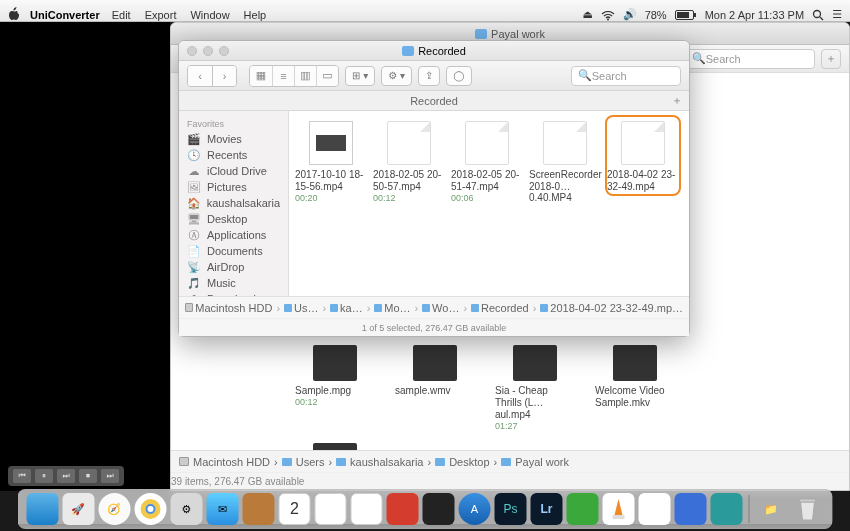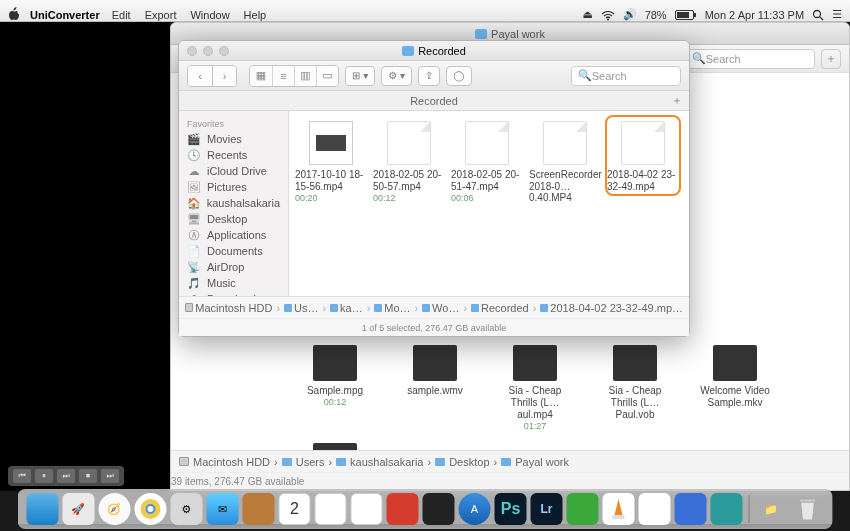--- a/index.html
+++ b/index.html
@@ -16,21 +16,21 @@
 .player-controls .btn{width:18px;height:14px;background:#6a6a6a;border-radius:2px;margin:0 2px;display:flex;align-items:center;justify-content:center;color:#ddd;font-size:8px}
 .finder-back{position:absolute;top:22px;left:170px;right:0;bottom:40px;background:#fff;border:1px solid #c9c9c9;border-radius:6px 6px 0 0}
 .finder-back .titlebar{height:22px;background:linear-gradient(#ececec,#d8d8d8);border-radius:6px 6px 0 0;display:flex;align-items:center;justify-content:center;border-bottom:1px solid #c0c0c0;font-size:11px;color:#555}
 .finder-back .titlebar .foldicon{width:12px;height:10px;background:#6db0e8;border-radius:2px;margin-right:4px}
 .finder-back .toolbar2{height:28px;background:linear-gradient(#f7f7f7,#e9e9e9);display:flex;align-items:center;padding:0 8px;border-bottom:1px solid #ddd;gap:6px}
 .searchfield{margin-left:auto;width:130px;height:20px;border:1px solid #ccc;border-radius:4px;background:#fff;font-size:11px;padding:0 6px;color:#999;display:flex;align-items:center}
 .plusbtn{width:20px;height:20px;border:1px solid #ccc;border-radius:4px;display:flex;align-items:center;justify-content:center;color:#888}
 
 .bg-content{position:absolute;top:72px;left:0;right:0;bottom:50px;padding:10px}
 .bg-row{display:flex;gap:20px;justify-content:flex-start;padding-left:114px}
-.bgf{width:80px;text-align:center}
+.bgf{width:80px;}
 .bgf .thumb{width:44px;height:36px;background:#333;margin:0 auto 4px;border-radius:2px}
 .bgf .nm{font-size:10px;color:#444;line-height:1.2}
 .bgf .dur{font-size:9px;color:#6f9f6f}
 .bg-pathbar{position:absolute;bottom:18px;left:0;right:0;height:22px;background:#f4f4f4;border-top:1px solid #ddd;display:flex;align-items:center;padding:0 8px;font-size:10px;color:#666;gap:4px}
 .bg-status{position:absolute;bottom:0;left:0;right:0;height:18px;background:#f4f4f4;border-top:1px solid #eee;text-align:left;font-size:10px;color:#888;line-height:18px}
 
 .finder-front{position:absolute;top:40px;left:178px;width:512px;height:297px;background:#fff;border:1px solid #b3b3b3;border-radius:6px;box-shadow:0 8px 30px rgba(0,0,0,0.35)}
 .ff-title{height:20px;background:linear-gradient(#f2f2f2,#e3e3e3);border-bottom:1px solid #ccc;border-radius:6px 6px 0 0;display:flex;align-items:center;justify-content:center;position:relative}
 .ff-title .traffic{position:absolute;left:8px;display:flex;gap:6px}
 .ff-title .dot{width:10px;height:10px;border-radius:50%;background:#d0d0d0;border:1px solid #bdbdbd}
@@ -76,21 +76,21 @@
 .di.chrome{background:#fff;border-radius:50%}
 .di.settings{background:#d8d8d8;border-radius:7px}
 .di.mail{background:linear-gradient(#5fcfff,#2a8fe0)}
 .di.brown{background:#b97a3a}
 .di.cal{background:#fff;border:1px solid #ccc}
 .di.note{background:#fff;border:1px solid #ccc}
 .di.hub{background:#fff;border:1px solid #ccc}
 .di.red{background:#d43c2e}
 .di.term{background:#222}
 .di.as{background:linear-gradient(#3a8fe0,#1560b0);border-radius:50%}
-.di.ps{background:#0a1a2a;color:#5cc;font-size:16px;font-weight:700}
+.di.ps{background:#0a1a2a;color:#5cc;font-size:12px;font-weight:400}
 .di.lr{background:#0a1a2a;color:#9cf;font-size:12px;font-weight:600}
 .di.grn{background:#3aa83a}
 .di.vlc{background:#fff}
 .di.ws{background:#fff}
 .di.blue{background:#3a6fd8}
 .di.teal{background:#2a9a9a}
 .di.trash{background:transparent}
 .pf-ico{width:10px;height:8px;background:#6db0e8;border-radius:1px;display:inline-block;vertical-align:middle}
 .hd-ico{width:10px;height:9px;background:#ccc;border:1px solid #999;border-radius:1px;display:inline-block}
 </style>
@@ -162,24 +162,20 @@
           <div class="dur">00:12</div>
         </div>
         <div class="bgf">
           <div class="thumb"></div>
           <div class="nm">sample.wmv</div>
         </div>
         <div class="bgf">
           <div class="thumb"></div>
           <div class="nm">Sia - Cheap Thrills (L…aul.mp4</div>
           <div class="dur">01:27</div>
-        </div>
-        <div class="bgf">
-          <div class="thumb"></div>
-          <div class="nm">Sia - Cheap Thrills (L…Paul.vob</div>
         </div>
         <div class="bgf">
           <div class="thumb"></div>
           <div class="nm">Welcome Video Sample.mkv</div>
         </div>
       </div>
     <div class="bg-row" id="bgrow2" style="margin-top:12px">
         <div class="bgf">
           <div class="thumb"></div>
           <div class="nm">Welcome Video Sample.mov</div>

